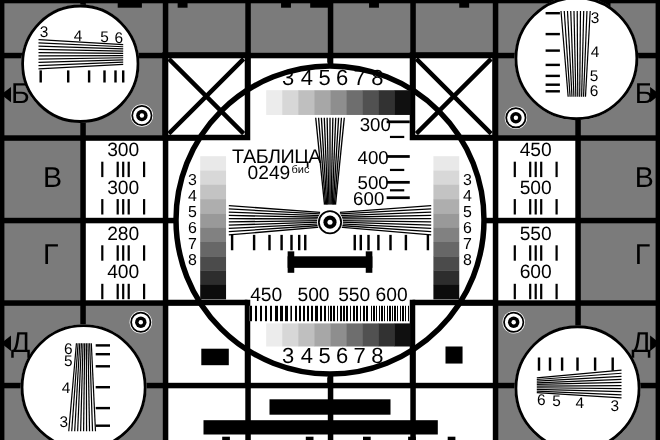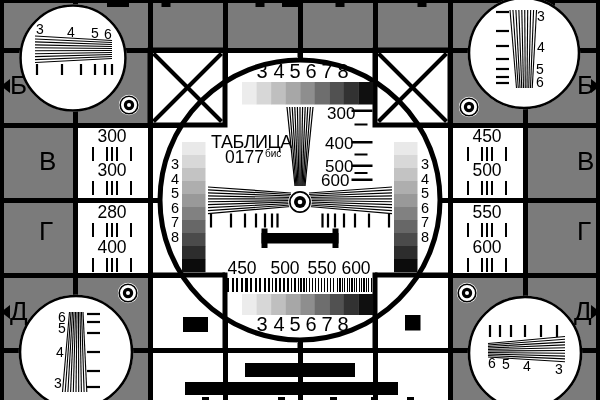--- a/index.html
+++ b/index.html
@@ -266,21 +266,21 @@
       <div class="mark" style="left: 370.5px; top: 396.5px; width: 7px; height: 3.5px;"></div>
       <div class="mark" style="left: 406.5px; top: 396.5px; width: 7px; height: 3.5px;"></div>
       <div class="burst" style="left: 227px; top: 278px; width: 35px; background: repeating-linear-gradient(90deg, rgb(0, 0, 0) 0px, rgb(0, 0, 0) 2.3px, rgb(255, 255, 255) 2.3px, rgb(255, 255, 255) 4.6px);"></div>
       <div class="burst" style="left: 263.5px; top: 278px; width: 35.5px; background: repeating-linear-gradient(90deg, rgb(0, 0, 0) 0px, rgb(0, 0, 0) 1.9px, rgb(255, 255, 255) 1.9px, rgb(255, 255, 255) 3.8px);"></div>
       <div class="burst" style="left: 300px; top: 278px; width: 35px; background: repeating-linear-gradient(90deg, rgb(0, 0, 0) 0px, rgb(0, 0, 0) 1.5px, rgb(255, 255, 255) 1.5px, rgb(255, 255, 255) 3px);"></div>
       <div class="burst" style="left: 336.5px; top: 278px; width: 35.5px; background: repeating-linear-gradient(90deg, rgb(0, 0, 0) 0px, rgb(0, 0, 0) 1.2px, rgb(255, 255, 255) 1.2px, rgb(255, 255, 255) 2.4px);"></div>
     </div>
   <div id="labels" class="layer">
     <div class="lbl t-title" style="left:211px;top:133px;">ТАБЛИЦА</div>
     <div class="lbl t-code" style="left:225px;top:149px;">
-      <span>0177</span><span class="sup">бис</span>
+      <span>0249</span><span class="sup">бис</span>
     </div>
   <div class="lbl cx" style="left: 262px; top: 61px; font-size: 20px;">3</div>
       <div class="lbl cx" style="left: 279px; top: 61px; font-size: 20px;">4</div>
       <div class="lbl cx" style="left: 295px; top: 61px; font-size: 20px;">5</div>
       <div class="lbl cx" style="left: 311px; top: 61px; font-size: 20px;">6</div>
       <div class="lbl cx" style="left: 327px; top: 61px; font-size: 20px;">7</div>
       <div class="lbl cx" style="left: 343px; top: 61px; font-size: 20px;">8</div>
       <div class="lbl cx" style="left: 262px; top: 314px; font-size: 20px;">3</div>
       <div class="lbl cx" style="left: 279px; top: 314px; font-size: 20px;">4</div>
       <div class="lbl cx" style="left: 295px; top: 314px; font-size: 20px;">5</div>

